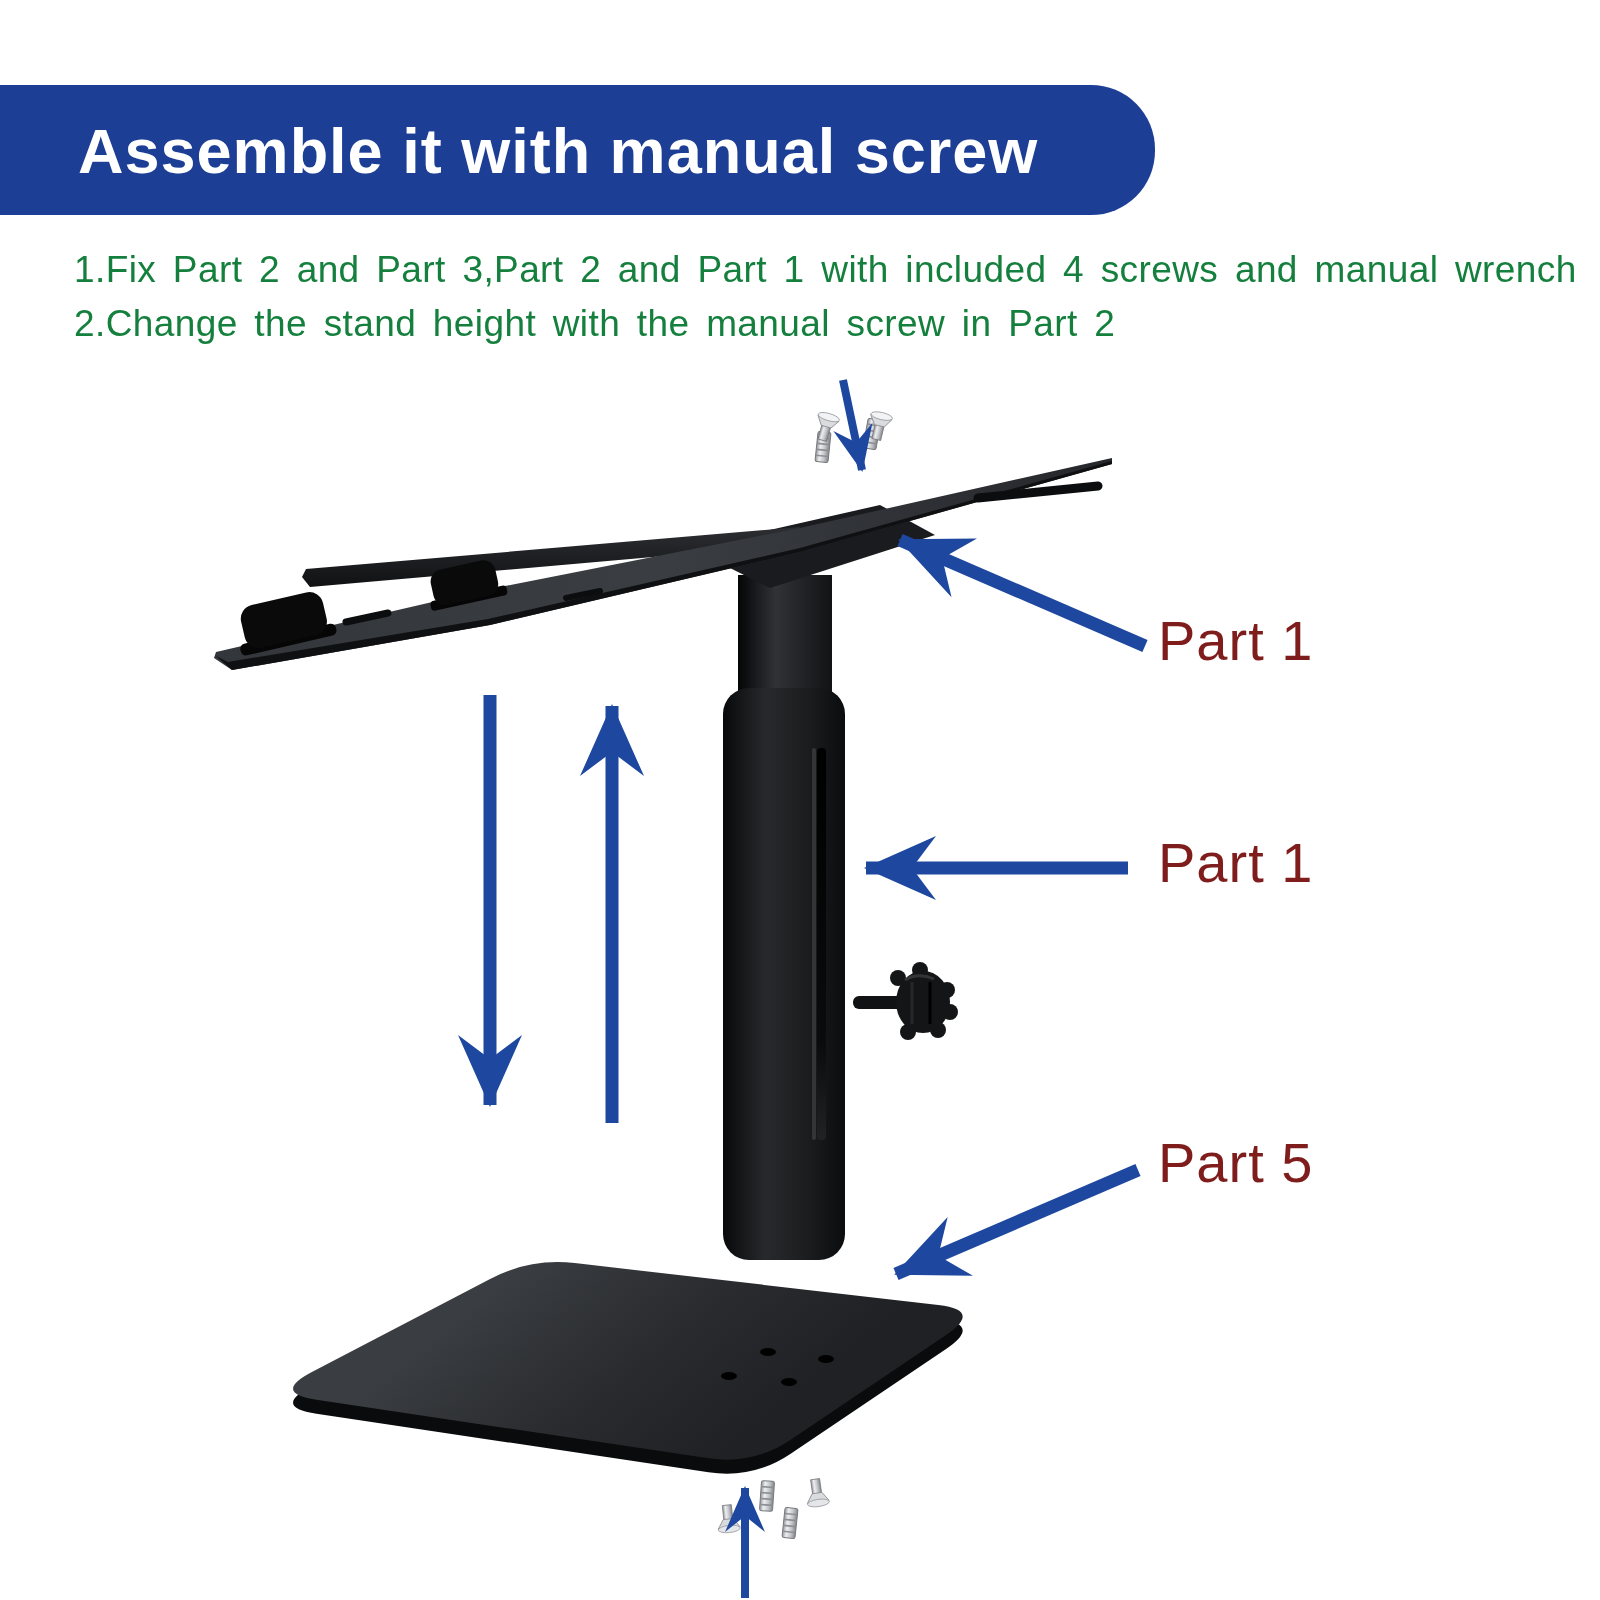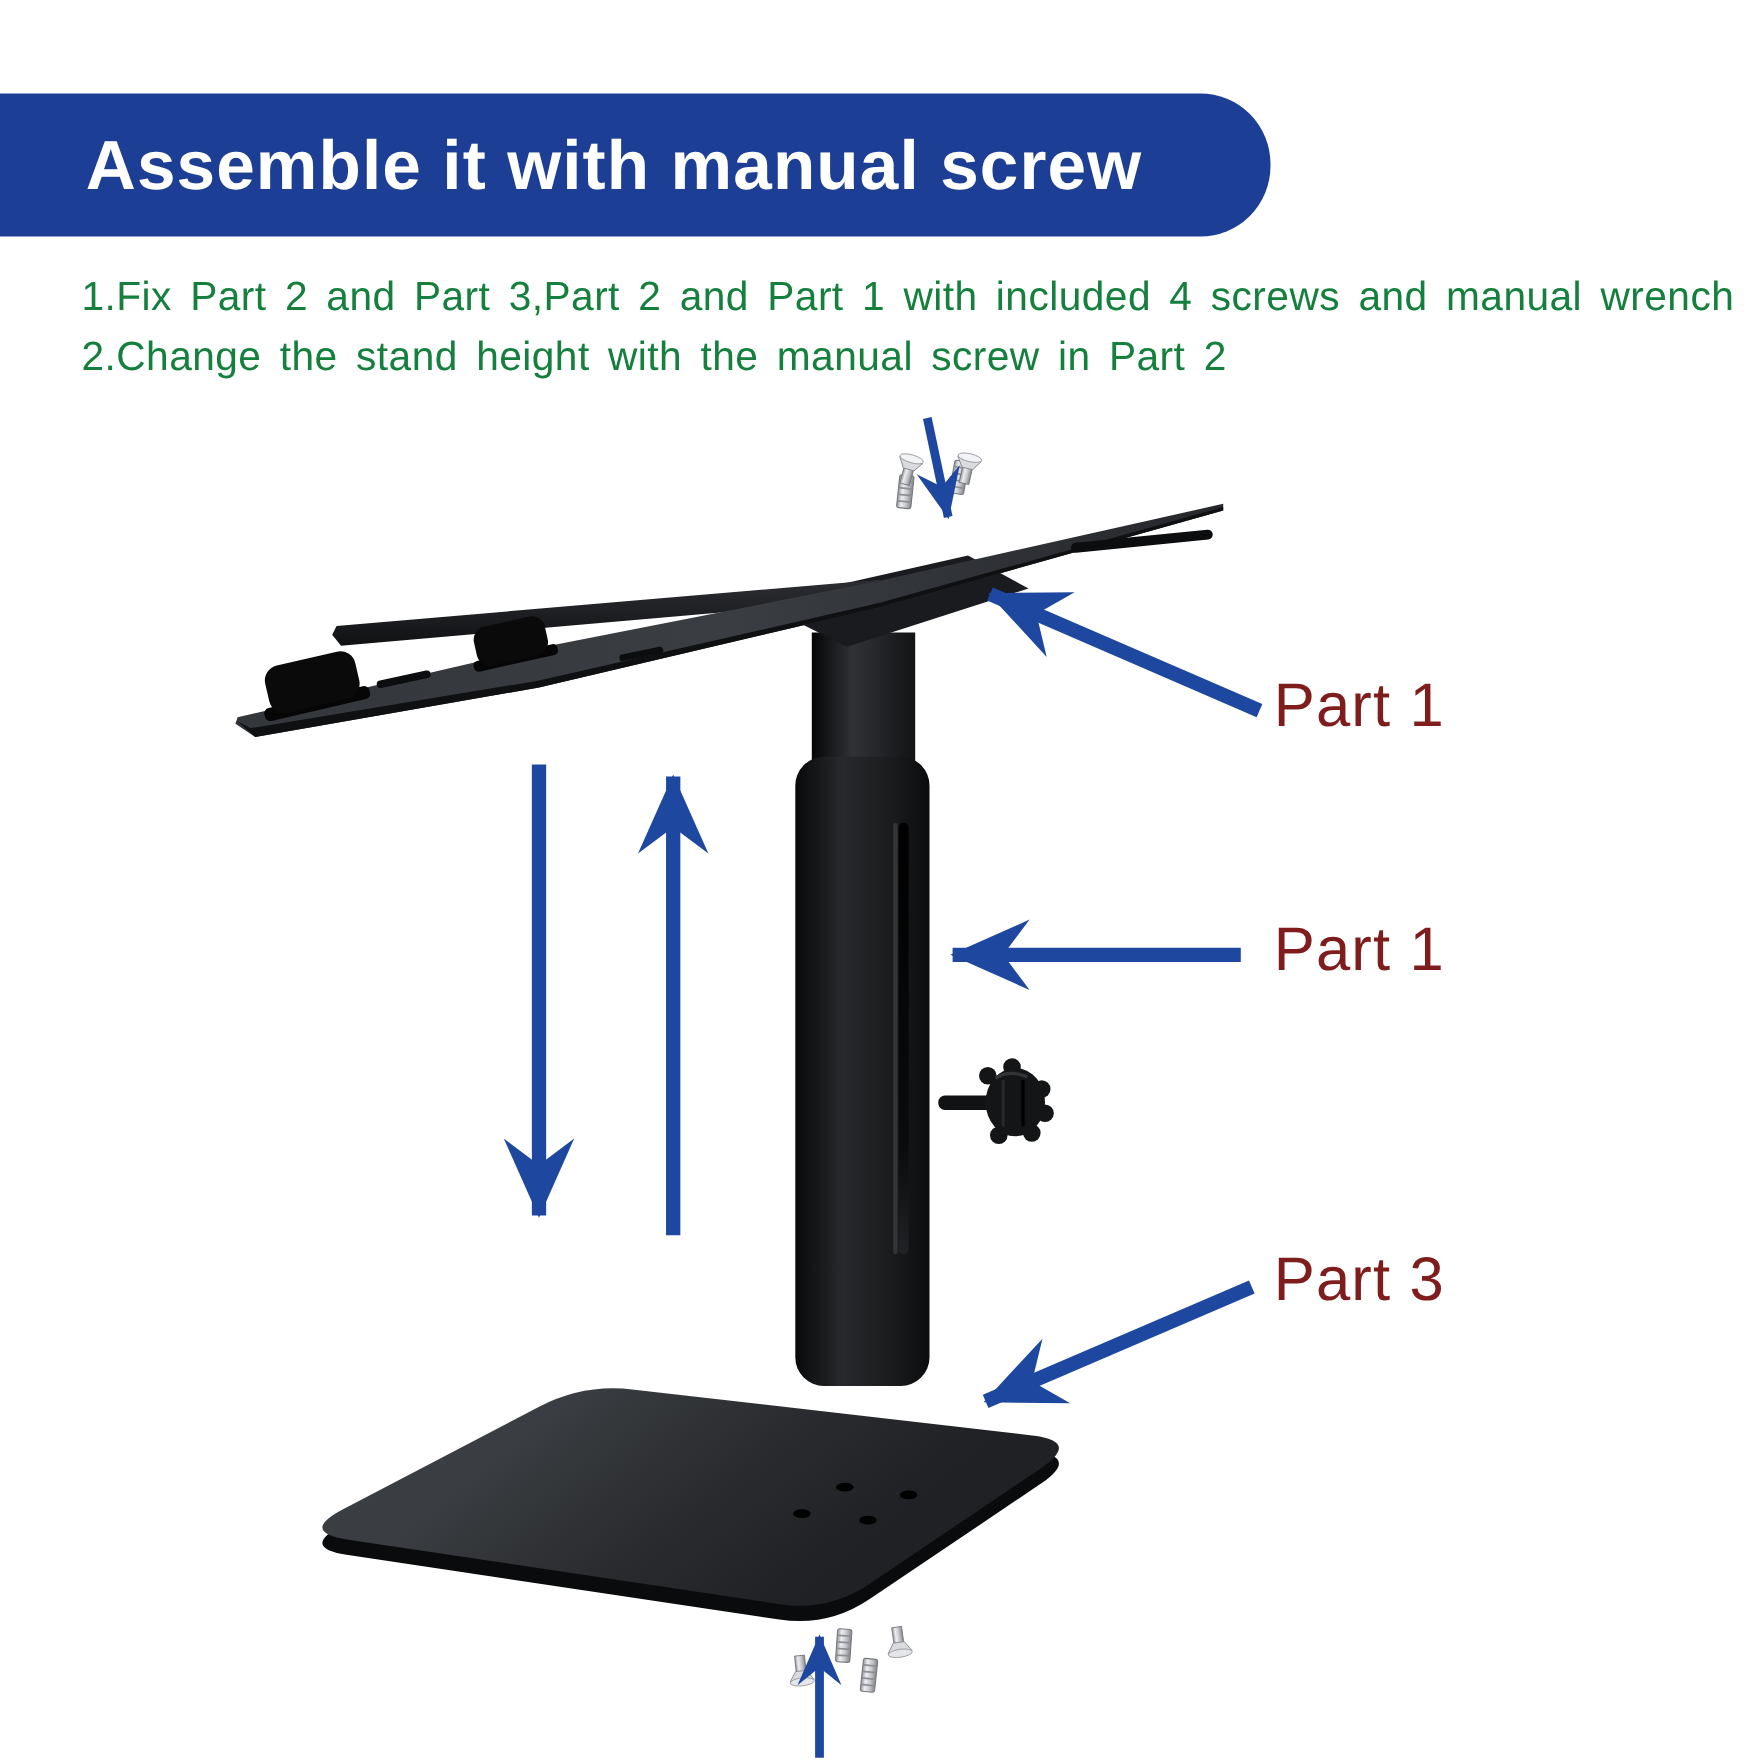--- a/index.html
+++ b/index.html
@@ -35,21 +35,21 @@
   <div class="banner-title">Assemble it with manual screw</div>
 </div>
 
 <div class="instructions">
   <div>1.Fix Part 2 and Part 3,Part 2 and Part 1 with included 4 screws and manual wrench</div>
   <div>2.Change the stand height with the manual screw in Part 2</div>
 </div>
 
 <div id="label-part1" class="part-label">Part 1</div>
 <div id="label-part2" class="part-label">Part 1</div>
-<div id="label-part3" class="part-label">Part 3</div>
+<div id="label-part3" class="part-label">Part 5</div>
 
 <svg class="scene" width="1600" height="1600" viewBox="0 0 1600 1600">
   <defs>
     <linearGradient id="gCol" x1="0" y1="0" x2="1" y2="0">
       <stop offset="0" stop-color="#08090a"></stop>
       <stop offset="0.35" stop-color="#27292c"></stop>
       <stop offset="0.7" stop-color="#1a1c1e"></stop>
       <stop offset="1" stop-color="#0b0c0d"></stop>
     </linearGradient>
     <linearGradient id="gPole" x1="0" y1="0" x2="1" y2="0">

